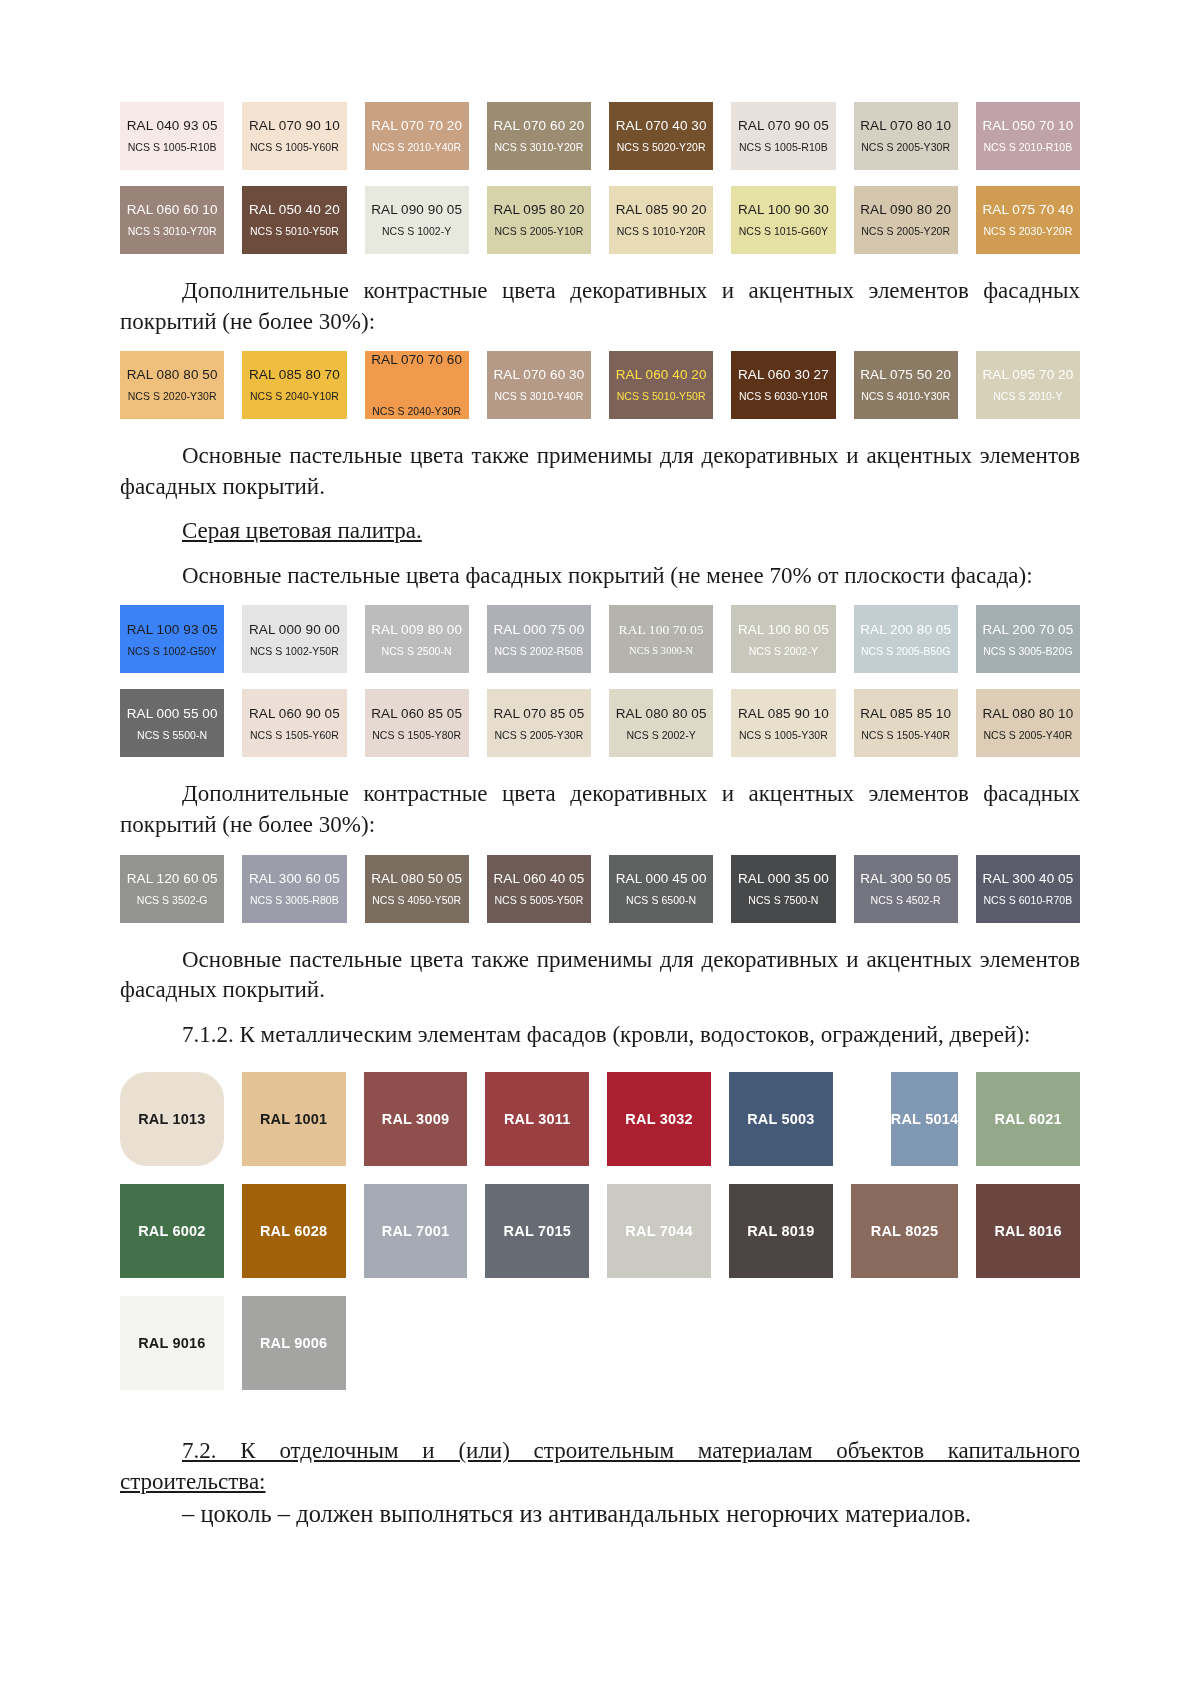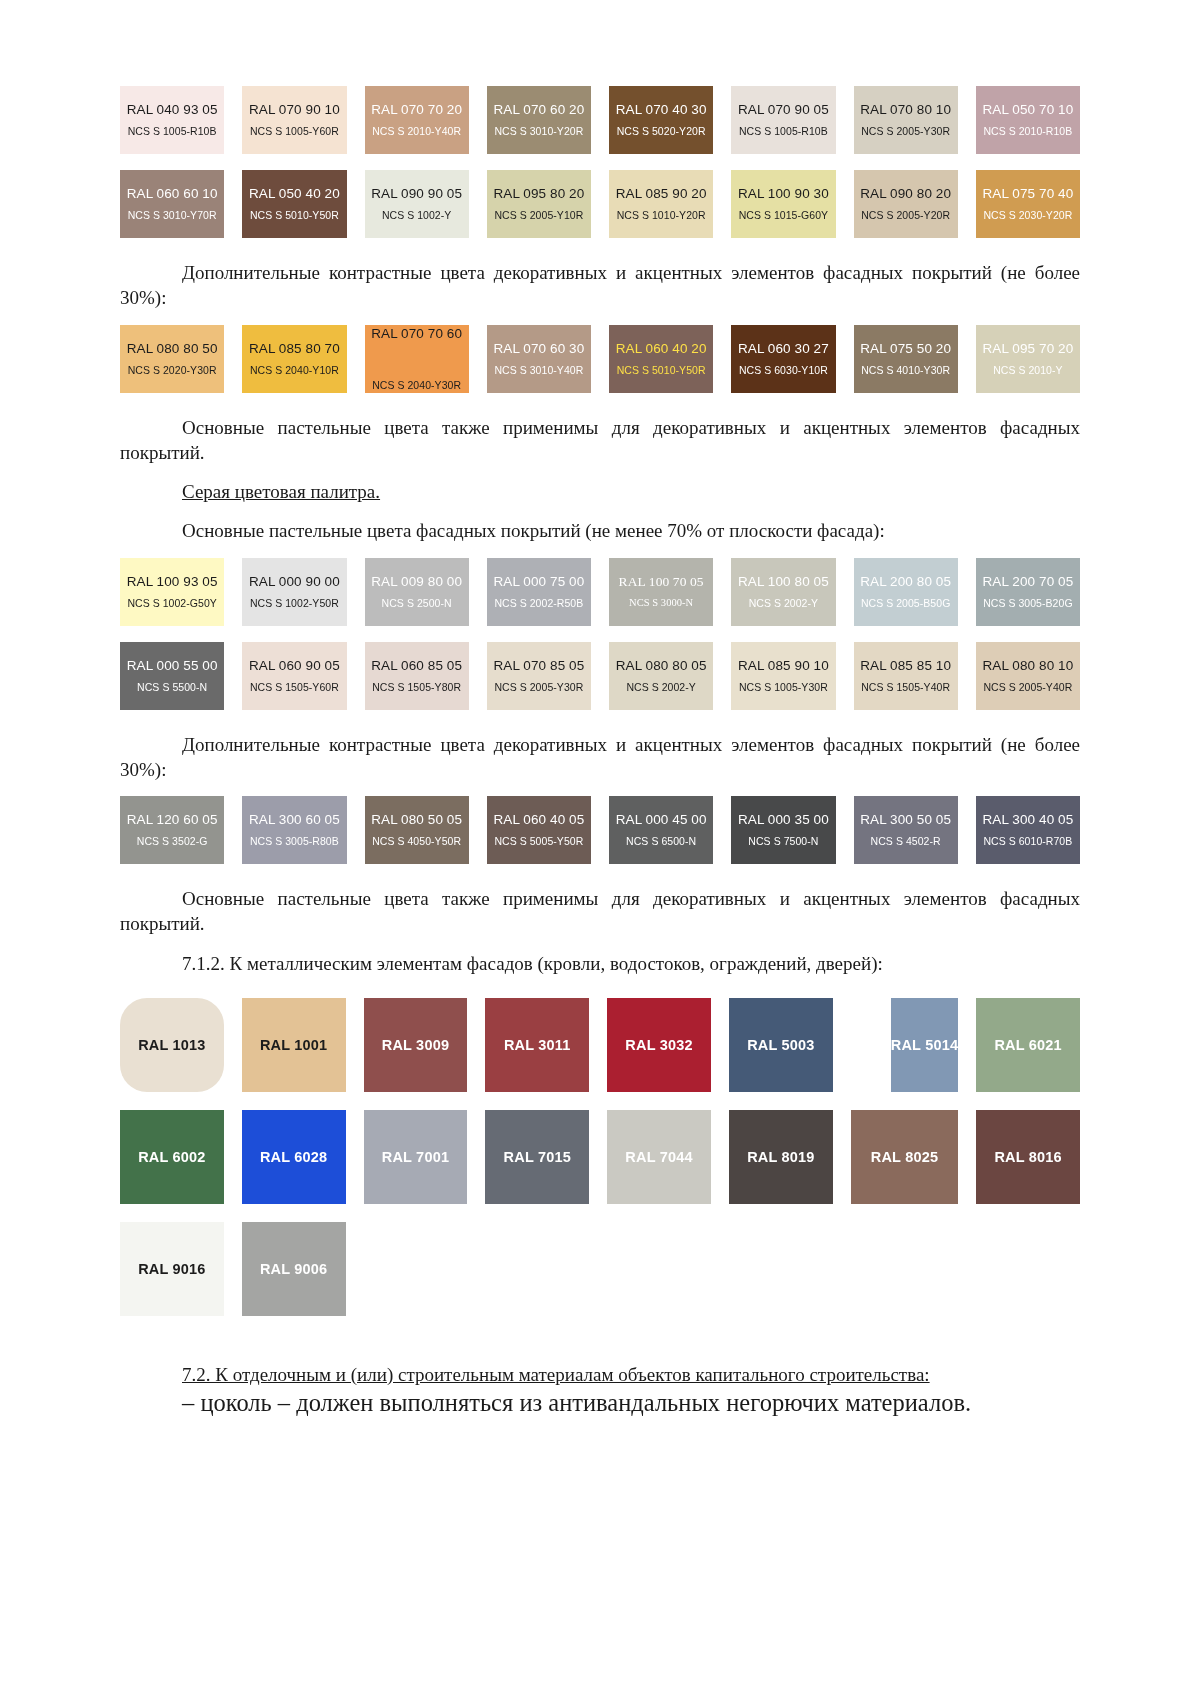--- a/index.html
+++ b/index.html
@@ -10,33 +10,33 @@
   body {
     width: 1200px;
     min-height: 1697px;
     font-family: "Liberation Serif", serif;
     color: #000000;
   }
   .page {
     position: relative;
     width: 1200px;
     min-height: 1697px;
-    padding: 0;
+    padding: 16px;
     box-sizing: border-box;
   }
   .content {
     margin: 0 auto;
     width: 960px;
     padding-top: 86px;
   }
 
   
   p.body-par {
     font-family: "Liberation Serif", serif;
-    font-size: 19px;
+    font-size: 23px;
     line-height: 1.33;
     margin: 0;
     text-align: justify;
     text-indent: 62px;
     color: #1a1a1a;
   }
   p.underlined {
     text-indent: 62px;
     text-decoration: underline;
   }
@@ -233,21 +233,21 @@
 
     <p class="body-par underlined">Серая цветовая палитра.</p>
 
     <div class="spacer-sm"></div>
 
     <p class="body-par">Основные пастельные цвета фасадных покрытий (не менее 70% от плоскости фасада):</p>
 
     <div class="spacer-sm"></div>
 
     <div class="swatch-grid" id="grid-gray-main">
-        <div class="swatch" style="background-color: #fef9c3; color: rgb(28, 28, 28);">
+        <div class="swatch" style="background-color: #3b82f6; color: rgb(28, 28, 28);">
           <span class="ral">RAL 100 93 05</span>
           <span class="ncs">NCS S 1002-G50Y</span>
         </div>
         <div class="swatch" style="background-color: rgb(228, 228, 228); color: rgb(28, 28, 28);">
           <span class="ral">RAL 000 90 00</span>
           <span class="ncs">NCS S 1002-Y50R</span>
         </div>
         <div class="swatch" style="background-color: rgb(188, 188, 188); color: rgb(255, 255, 255);">
           <span class="ral">RAL 009 80 00</span>
           <span class="ncs">NCS S 2500-N</span>
@@ -378,21 +378,21 @@
         </div>
         <div class="metal-swatch" style="background-color: rgb(129, 152, 180); color: rgb(255, 255, 255); margin-left: 40px;">
           <span class="ral">RAL 5014</span>
         </div>
         <div class="metal-swatch" style="background-color: rgb(147, 169, 138); color: rgb(255, 255, 255);">
           <span class="ral">RAL 6021</span>
         </div>
         <div class="metal-swatch" style="background-color: rgb(67, 114, 74); color: rgb(255, 255, 255);">
           <span class="ral">RAL 6002</span>
         </div>
-        <div class="metal-swatch" style="background-color: #1d4ed8; color: rgb(255, 255, 255);">
+        <div class="metal-swatch" style="background-color: #a16207; color: rgb(255, 255, 255);">
           <span class="ral">RAL 6028</span>
         </div>
         <div class="metal-swatch" style="background-color: rgb(166, 170, 180); color: rgb(255, 255, 255);">
           <span class="ral">RAL 7001</span>
         </div>
         <div class="metal-swatch" style="background-color: rgb(102, 107, 116); color: rgb(255, 255, 255);">
           <span class="ral">RAL 7015</span>
         </div>
         <div class="metal-swatch" style="background-color: rgb(202, 201, 194); color: rgb(255, 255, 255);">
           <span class="ral">RAL 7044</span>

